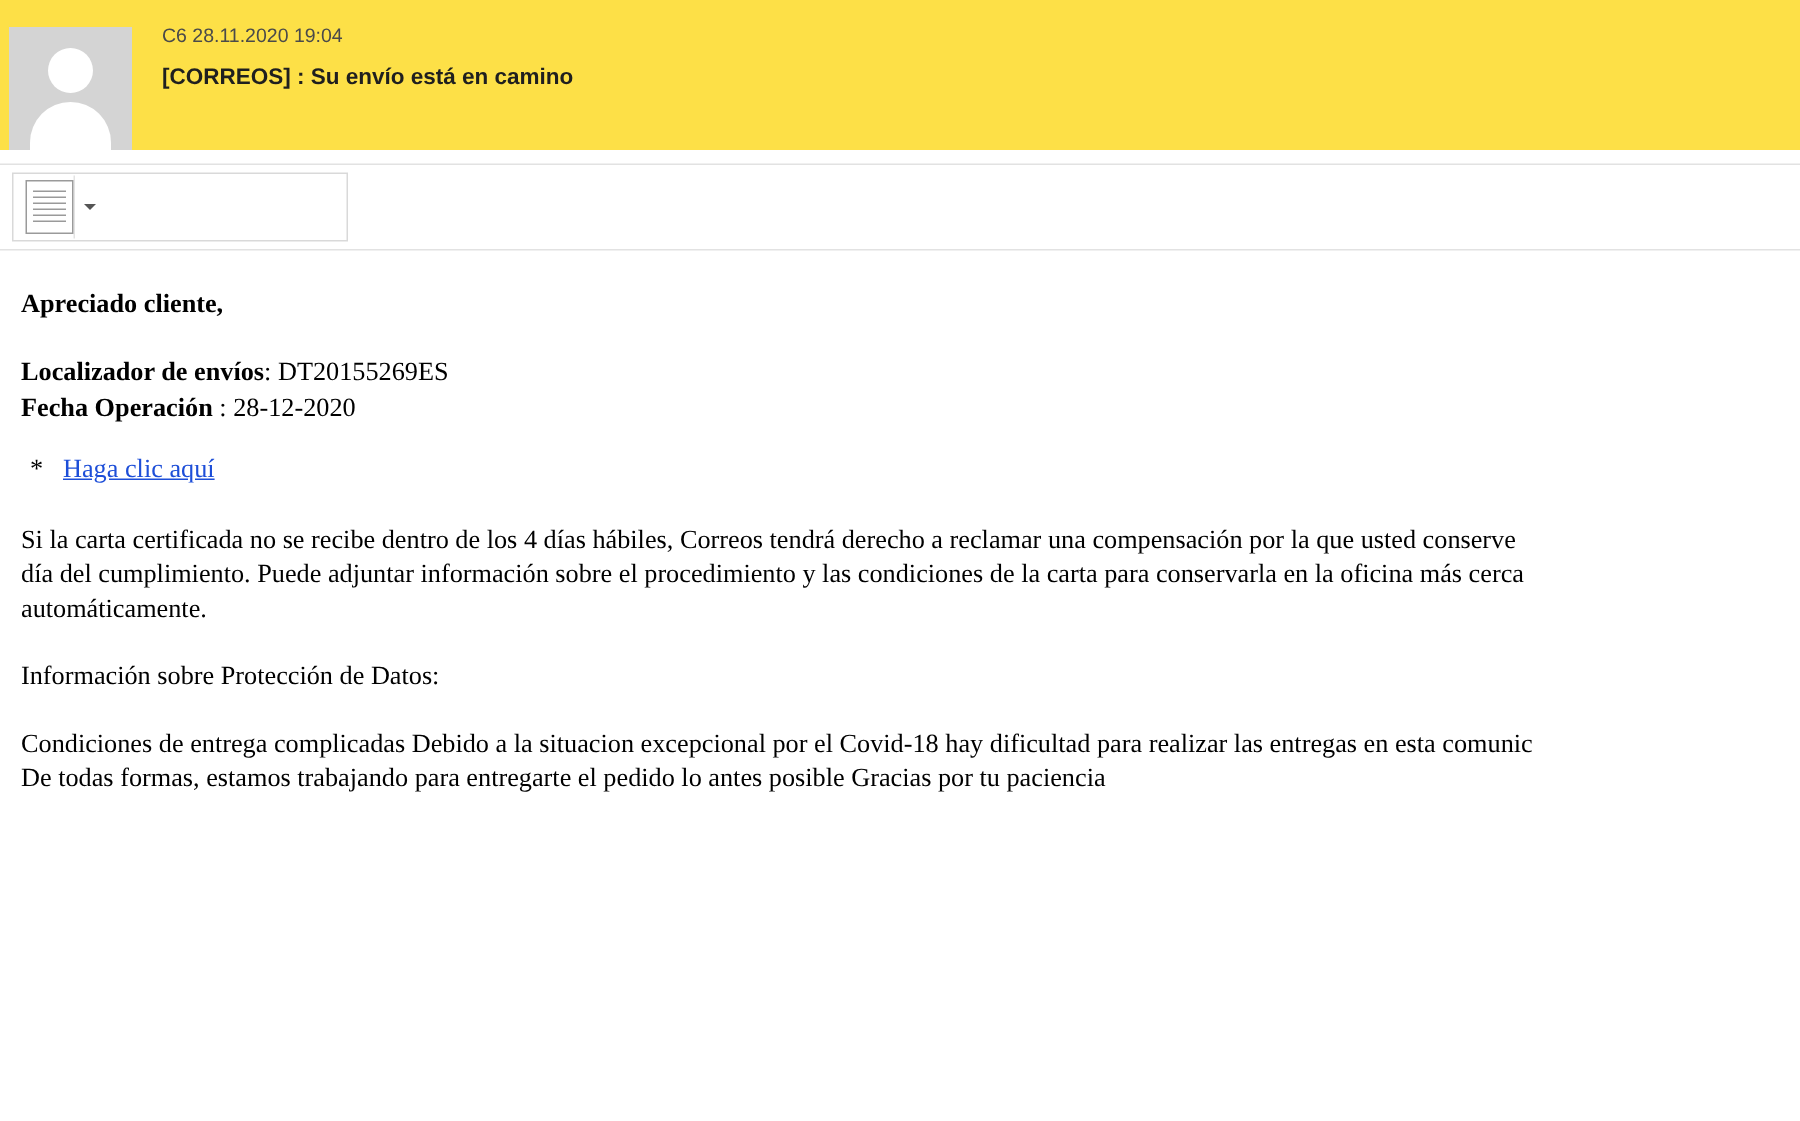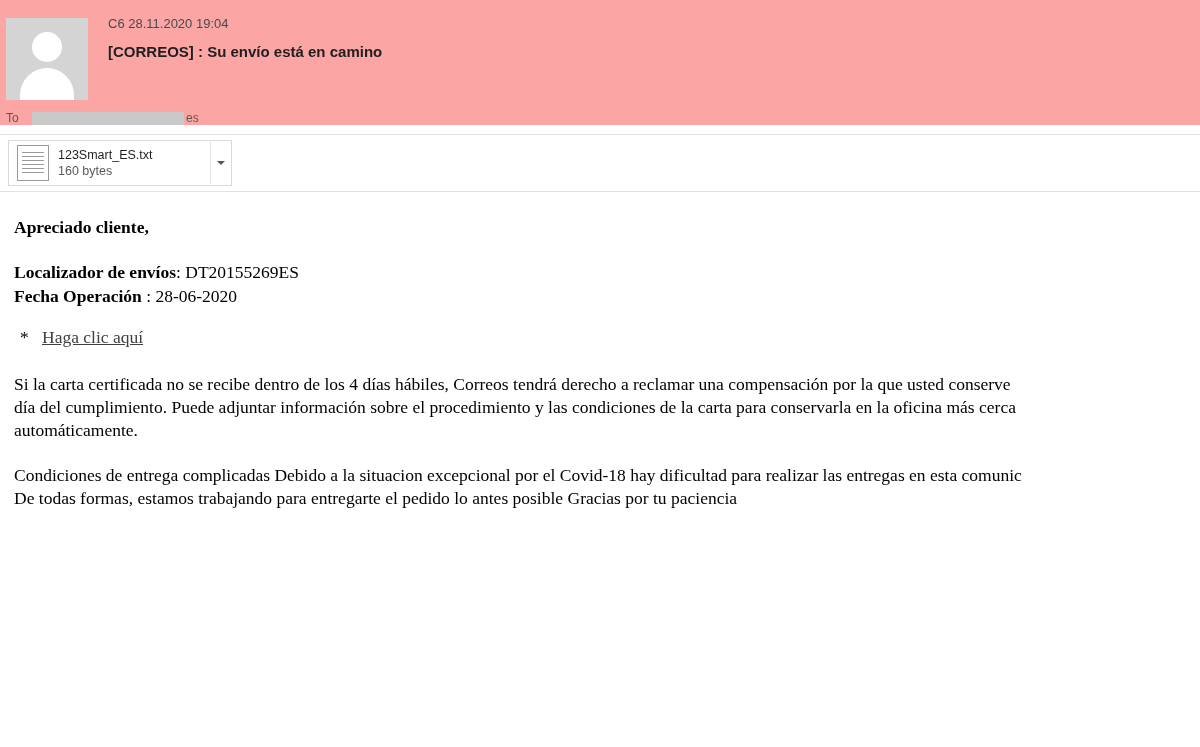--- a/index.html
+++ b/index.html
@@ -12,21 +12,21 @@
     height: 747px;
     overflow: hidden;
     font-family: "Liberation Sans", sans-serif;
     color: #000;
   }
 
   
   .mail-header {
     position: relative;
     padding: 14px 0 0 0;
-    background: #fca5a5;
+    background: #fde047;
   }
   .header-row {
     display: flex;
     align-items: flex-start;
   }
   .avatar {
     width: 82px;
     height: 82px;
     background: #d4d4d4;
     margin-left: 6px;
@@ -202,21 +202,21 @@
   .link-row {
     margin-bottom: 24px;
     padding-left: 6px;
   }
   .bullet-star {
     display: inline-block;
     width: 22px;
     font-size: 17.5px;
   }
   .phish-link {
-    color: #404040;
+    color: #1d4ed8;
     text-decoration: underline;
     font-size: 17.5px;
   }
   .para { margin-bottom: 22px !important; }
   .para.nowrap-block {
     white-space: pre;
   }
 </style>
 </head>
 <body>
@@ -230,54 +230,46 @@
     </div>
 
     <div class="header-text">
       <div class="meta-line">C6 28.11.2020 19:04</div>
 
 
       <div class="subject-line">[CORREOS] : Su envío está en camino</div>
     </div>
   </div>
 
-  <div class="to-row">
-    <span class="to-label">To</span>
-    <span class="to-redact"></span>
-    <span class="to-suffix">es</span>
-  </div>
 </div>
 
 <div class="attach-bar">
   <div class="attachment">
     <div class="file-icon"></div>
-    <div class="attach-info">
-      <div class="attach-name">123Smart_ES.txt</div>
-      <div class="attach-size">160 bytes</div>
-    </div>
     <div class="attach-caret">
       <span class="caret-glyph"></span>
     </div>
   </div>
 </div>
 
 <div class="mail-body">
 
   <p class="b-greeting">Apreciado cliente,</p>
 
 
   <div class="fields">
     <div><b>Localizador de envíos</b><span>: </span><span>DT20155269ES</span></div>
-    <div><b>Fecha Operación</b><span> : </span><span>28-06-2020</span></div>
+    <div><b>Fecha Operación</b><span> : </span><span>28-12-2020</span></div>
   </div>
 
   <div class="link-row">
     <span class="bullet-star">*</span><a class="phish-link" href="#">Haga clic aquí</a>
   </div>
 
   <p class="para nowrap-block">Si la carta certificada no se recibe dentro de los 4 días hábiles, Correos tendrá derecho a reclamar una compensación por la que usted conserve
 día del cumplimiento. Puede adjuntar información sobre el procedimiento y las condiciones de la carta para conservarla en la oficina más cerca
 automáticamente.</p>
 
+  <p class="para">Información sobre Protección de Datos:</p>
 
   <p class="para nowrap-block">Condiciones de entrega complicadas Debido a la situacion excepcional por el Covid-18 hay dificultad para realizar las entregas en esta comunic
 De todas formas, estamos trabajando para entregarte el pedido lo antes posible Gracias por tu paciencia</p>
 </div>
 
 </body></html>

